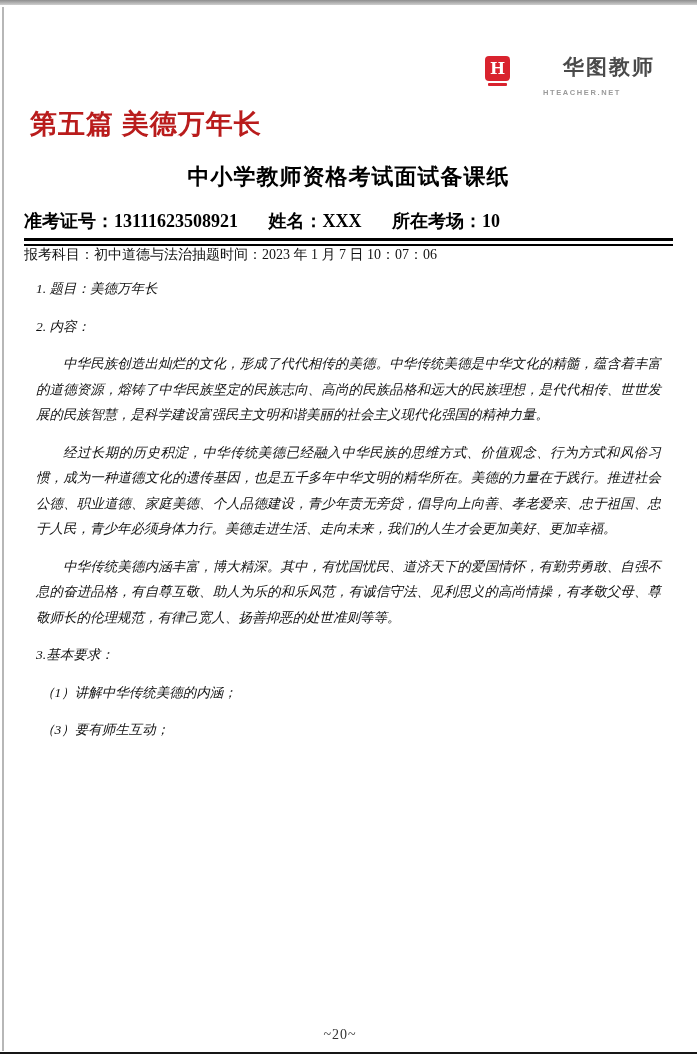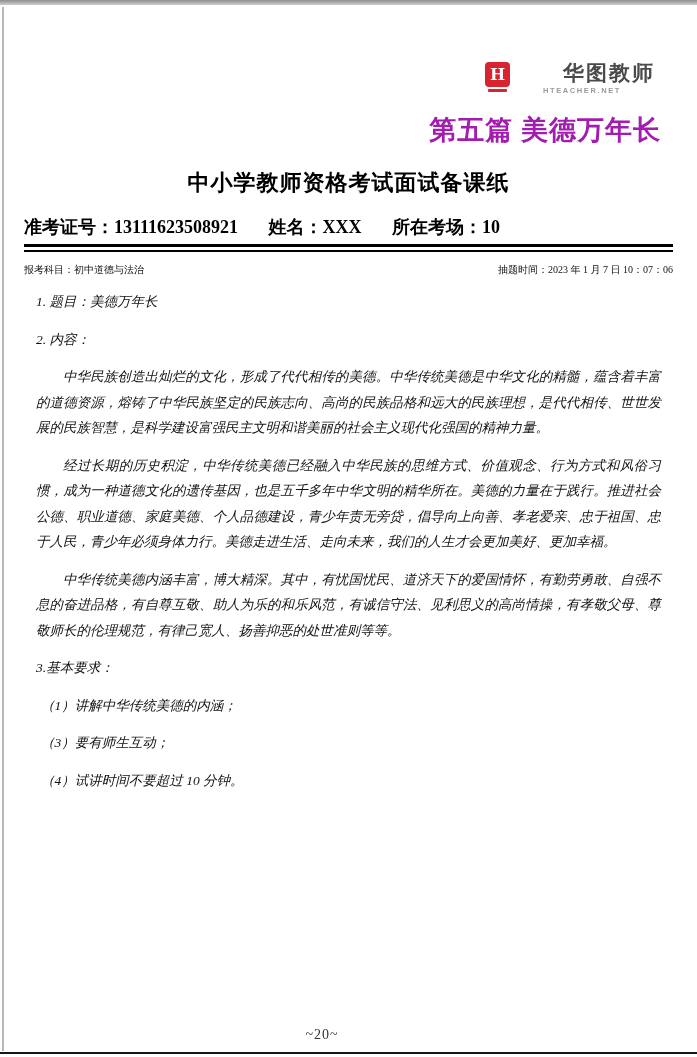--- a/index.html
+++ b/index.html
@@ -24,44 +24,44 @@
   
   .logo { position:absolute; top:50px; right:42px; display:flex; align-items:flex-start; gap:7px; }
   .logo-mark { display:flex; flex-direction:column; align-items:center; gap:2px; }
   .logo-square { width:25px; height:25px; background:#d9232e; border-radius:4px;
     color:#ffffff; font-weight:bold; font-size:16px; line-height:25px; text-align:center;
     font-family:"DejaVu Serif", serif; }
   .logo-caption { width:19px; height:3px; background:#d9232e; border-radius:1px; }
   .logo-text { display:flex; flex-direction:column; }
   .logo-brand { font-size:21px; font-weight:bold; color:#4a4a4a; letter-spacing:2px;
     line-height:22px; font-family:"Liberation Sans", sans-serif;margin-left:46px; }
-  .logo-domain { font-size:7.5px; color:#9a9a9a; letter-spacing:1.6px; margin-top:2px;
+  .logo-domain { font-size:7.5px; color:#9a9a9a; letter-spacing:1.6px; margin-top:10px;
     padding-left:26px; font-family:"Liberation Sans", sans-serif; font-weight:bold; }
 
-  .doc-title { margin:12px; padding-top:100px; text-align:right;
-    font-size:27px; font-weight:bold; color:#a21caf; letter-spacing:1px; }
+  .doc-title { margin:6px; padding-top:100px; text-align:left;
+    font-size:27px; font-weight:bold; color:#b91c1c; letter-spacing:1px; }
   .doc-subtitle { margin:20px 0 0 0; text-align:center;
     font-size:22px; font-weight:bold; color:#000; letter-spacing:1px;
     font-family:"Liberation Sans", sans-serif; }
 
   .candidate-row { margin-top:17px; font-size:18px; font-weight:bold; color:#000; }
   .candidate-row .pair { margin-right:26px; }
 
   .double-rule { margin-top:5px; height:3px;
     border-top:3px solid #000; border-bottom:2px solid #000; }
 
-  .meta-row { margin-top:11px; display:flex; justify-content:space-between;
-    font-size:10px; color:#111; }
+  .meta-row { display:flex; 
+    font-size:14px; color:#111; }
 
   .body-text { margin-top:5px; font-size:13.5px; line-height:25.5px; color:#111; }
   .body-text p { margin:12px;font-style:italic; }
   .para { text-indent:2em; text-align:justify; }
   .req-line { padding-left:5px; }
 
-  .page-footer { position:absolute; bottom:14px; left:0; width:644px;
+  .page-footer { position:absolute; bottom:14px; left:18px; width:644px;
     text-align:center; font-size:14px; color:#333; letter-spacing:1px; }
 </style>
 </head>
 <body>
 
 <div class="scan-edge-top"></div>
 <div class="scan-edge-left"></div>
 <div class="scan-edge-bottom"></div>
 
 <div class="page">
@@ -95,18 +95,17 @@
 
   <div class="body-text">
     <p>1. 题目：美德万年长</p>
     <p>2. 内容：</p>
     <p class="para">中华民族创造出灿烂的文化，形成了代代相传的美德。中华传统美德是中华文化的精髓，蕴含着丰富的道德资源，熔铸了中华民族坚定的民族志向、高尚的民族品格和远大的民族理想，是代代相传、世世发展的民族智慧，是科学建设富强民主文明和谐美丽的社会主义现代化强国的精神力量。</p>
     <p class="para">经过长期的历史积淀，中华传统美德已经融入中华民族的思维方式、价值观念、行为方式和风俗习惯，成为一种道德文化的遗传基因，也是五千多年中华文明的精华所在。美德的力量在于践行。推进社会公德、职业道德、家庭美德、个人品德建设，青少年责无旁贷，倡导向上向善、孝老爱亲、忠于祖国、忠于人民，青少年必须身体力行。美德走进生活、走向未来，我们的人生才会更加美好、更加幸福。</p>
     <p class="para">中华传统美德内涵丰富，博大精深。其中，有忧国忧民、道济天下的爱国情怀，有勤劳勇敢、自强不息的奋进品格，有自尊互敬、助人为乐的和乐风范，有诚信守法、见利思义的高尚情操，有孝敬父母、尊敬师长的伦理规范，有律己宽人、扬善抑恶的处世准则等等。</p>
     <p>3.基本要求：</p>
     <p class="req-line">（1）讲解中华传统美德的内涵；</p>
     <p class="req-line">（3）要有师生互动；</p>
-    <p class="req-line">（4）试讲时间不要超过 10 分钟。</p>
   </div>
 
 </div>
 
 <div class="page-footer">~20~</div>
 
 </body></html>

